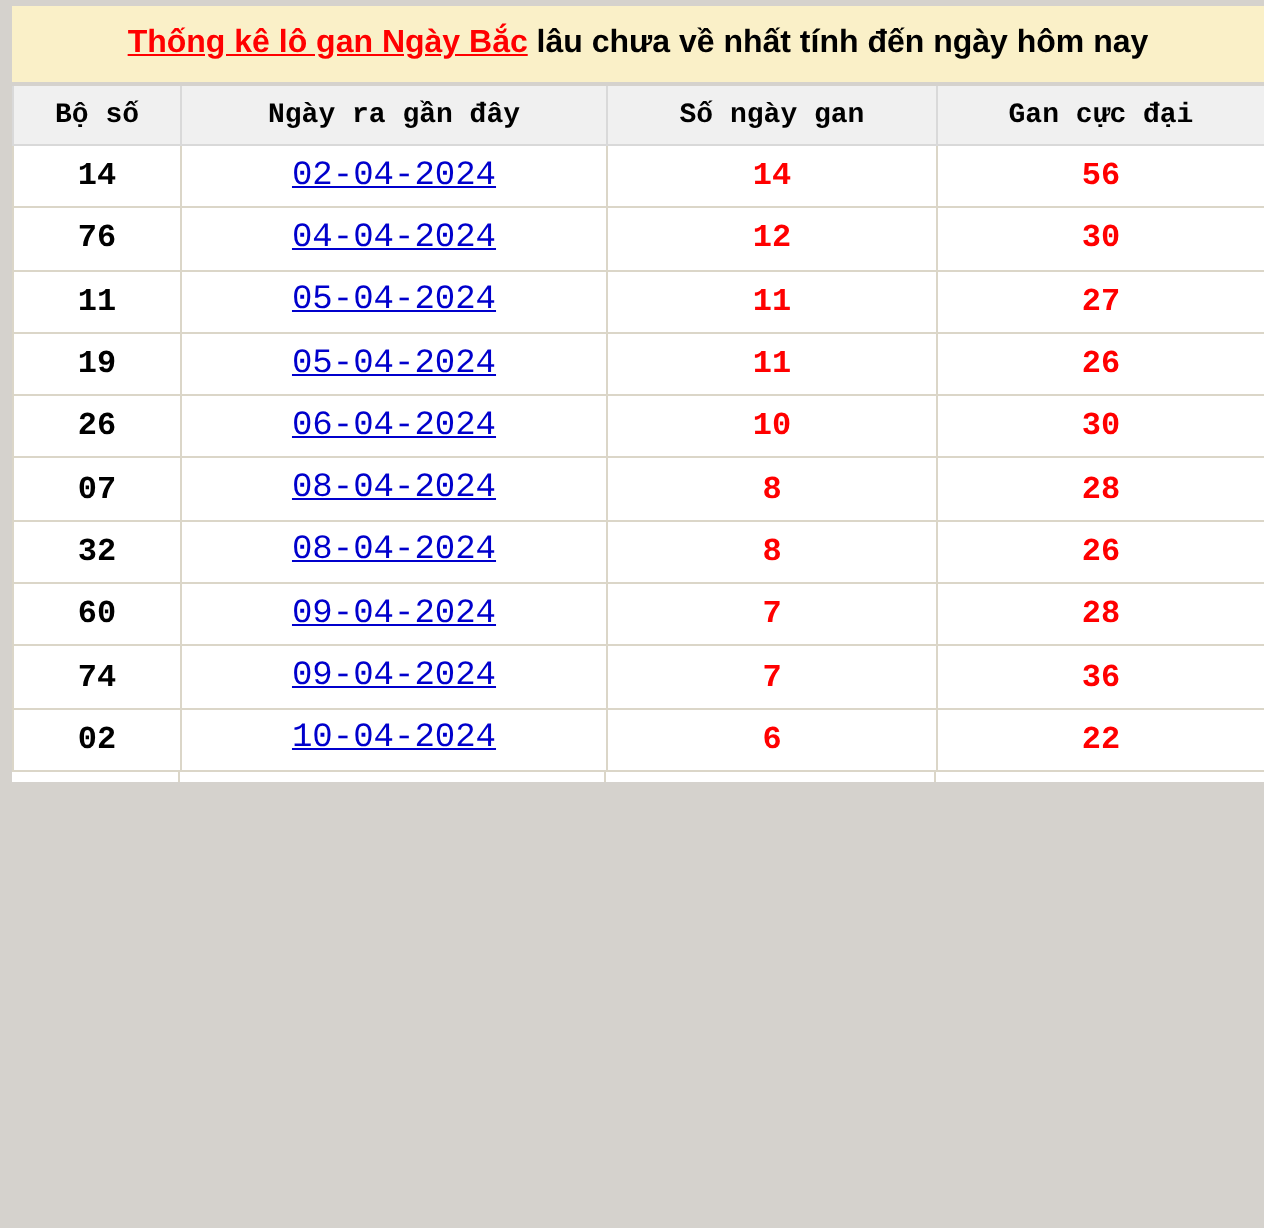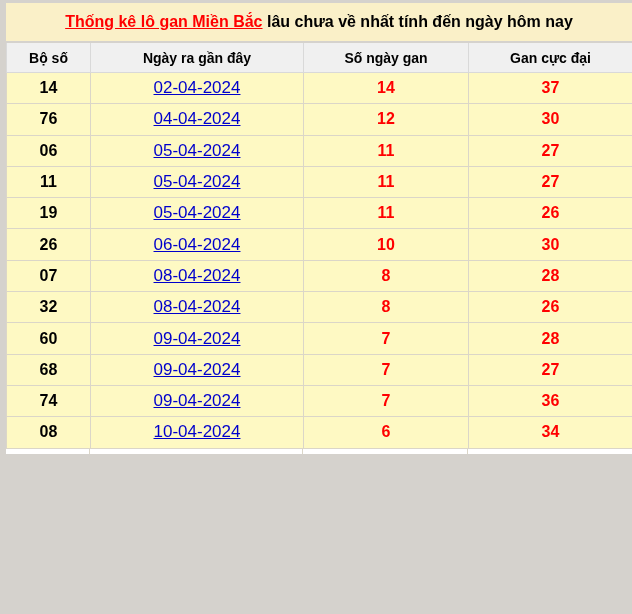--- a/index.html
+++ b/index.html
@@ -28,21 +28,22 @@
   }
   .title-band a {
     color: #ff0000;
     text-decoration: underline;
     cursor: pointer;
   }
   table.stats {
     width: 626px;
     border-collapse: collapse;
     table-layout: fixed;
-    background: #fef9c3;
+    background: #ffffff;
+    font-family: Liberation Mono, monospace;
   }
   table.stats th {
     background: #f0f0f0;
     height: 29px;
     font-size: 14px;
     font-weight: bold;
     color: #000;
     text-align: center;
     border: 1px solid #d9d9d9;
     border-top: none;
@@ -86,21 +87,21 @@
   .pc2 { width: 212px; }
   .pc3 { width: 164px; }
   .pc4 { width: 163px; border-right: none !important; }
 </style>
 </head>
 <body>
 
 <div class="content">
 
   <div class="title-band">
-    <a>Thống kê lô gan Miền Bắc</a><span> lâu chưa về nhất tính đến ngày hôm nay</span>
+    <a>Thống kê lô gan Ngày Bắc</a><span> lâu chưa về nhất tính đến ngày hôm nay</span>
   </div>
 
   <table class="stats">
     <colgroup>
       <col style="width:84px">
       <col style="width:213px">
       <col style="width:165px">
       <col style="width:164px">
     </colgroup>
     <thead>
@@ -109,33 +110,27 @@
         <th>Ngày ra gần đây</th>
         <th>Số ngày gan</th>
         <th>Gan cực đại</th>
       </tr>
     </thead>
     <tbody>
         <tr>
           <td class="num">14</td>
           <td class="date"><a>02-04-2024</a></td>
           <td class="gan">14</td>
-          <td class="gan">37</td>
+          <td class="gan">56</td>
         </tr>
         <tr>
           <td class="num">76</td>
           <td class="date"><a>04-04-2024</a></td>
           <td class="gan">12</td>
           <td class="gan">30</td>
-        </tr>
-        <tr>
-          <td class="num">06</td>
-          <td class="date"><a>05-04-2024</a></td>
-          <td class="gan">11</td>
-          <td class="gan">27</td>
         </tr>
         <tr>
           <td class="num">11</td>
           <td class="date"><a>05-04-2024</a></td>
           <td class="gan">11</td>
           <td class="gan">27</td>
         </tr>
         <tr>
           <td class="num">19</td>
           <td class="date"><a>05-04-2024</a></td>
@@ -160,36 +155,30 @@
           <td class="gan">8</td>
           <td class="gan">26</td>
         </tr>
         <tr>
           <td class="num">60</td>
           <td class="date"><a>09-04-2024</a></td>
           <td class="gan">7</td>
           <td class="gan">28</td>
         </tr>
         <tr>
-          <td class="num">68</td>
-          <td class="date"><a>09-04-2024</a></td>
-          <td class="gan">7</td>
-          <td class="gan">27</td>
-        </tr>
-        <tr>
           <td class="num">74</td>
           <td class="date"><a>09-04-2024</a></td>
           <td class="gan">7</td>
           <td class="gan">36</td>
         </tr>
         <tr>
-          <td class="num">08</td>
+          <td class="num">02</td>
           <td class="date"><a>10-04-2024</a></td>
           <td class="gan">6</td>
-          <td class="gan">34</td>
+          <td class="gan">22</td>
         </tr>
       </tbody>
   </table>
 
   <div class="partial-row">
     <span class="pc1"></span>
       <span class="pc2"></span>
       <span class="pc3"></span>
       <span class="pc4"></span>
   </div>

